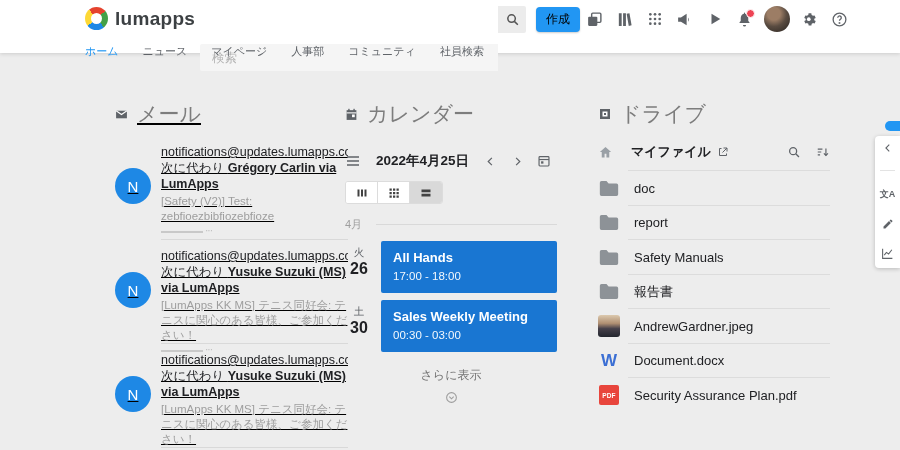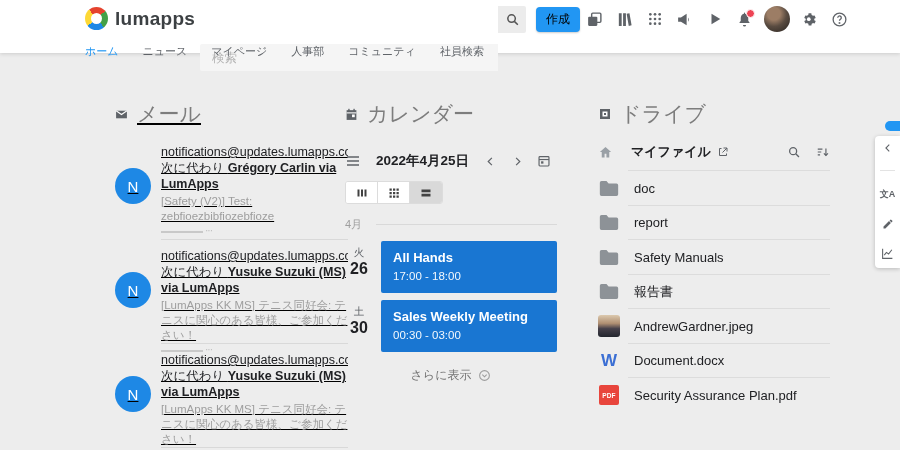--- a/index.html
+++ b/index.html
@@ -79,21 +79,21 @@
   .cal-month-line { flex:1; margin-left:14px; border-top:1px solid #d9d9d9; }
   .cal-events { margin-top:9px; }
   .cal-event-row { display:flex; gap:8px; margin-bottom:7px; }
   .cal-datecol { width:28px; text-align:center; padding-top:5px; }
   .cal-dow { font-size:10.5px; color:#5f6368; line-height:13px; }
   .cal-day { font-size:16px; font-weight:700; color:#202124; line-height:19px; }
   .cal-block { flex:1; background:#1976d2; border-radius:2px; padding:9px 12px; height:52px; cursor:pointer; }
   .cal-ev-title { color:#fff; font-size:13px; font-weight:700; line-height:16px; }
   .cal-ev-time { color:rgba(255,255,255,.95); font-size:11.5px; margin-top:4px; }
   .cal-more { margin-top:15px; display:flex; align-items:center; justify-content:center; gap:7px;
-      color:#757575; font-size:12px; cursor:pointer; }
+      color:#757575; font-size:12px; cursor:pointer;flex-direction:column; }
 
   
   .drive-widget { position:absolute; left:598px; top:36px; width:232px; }
   .drive-toolbar { margin-top:15px; display:flex; align-items:center; }
   .drive-home { color:#9aa0a6; display:flex; cursor:pointer; }
   .drive-path { font-size:13px; font-weight:700; color:#202124; margin-left:18px; cursor:pointer; }
   .drive-ext { color:#5f6368; margin-left:6px; display:flex; cursor:pointer; }
   .drive-tools { margin-left:auto; display:flex; align-items:center; gap:15px; color:#5f6368; }
   .drive-tools span { display:flex; cursor:pointer; }
   .drive-divider { margin-top:9px; margin-left:30px; border-top:1px solid #dcdcdc; }

